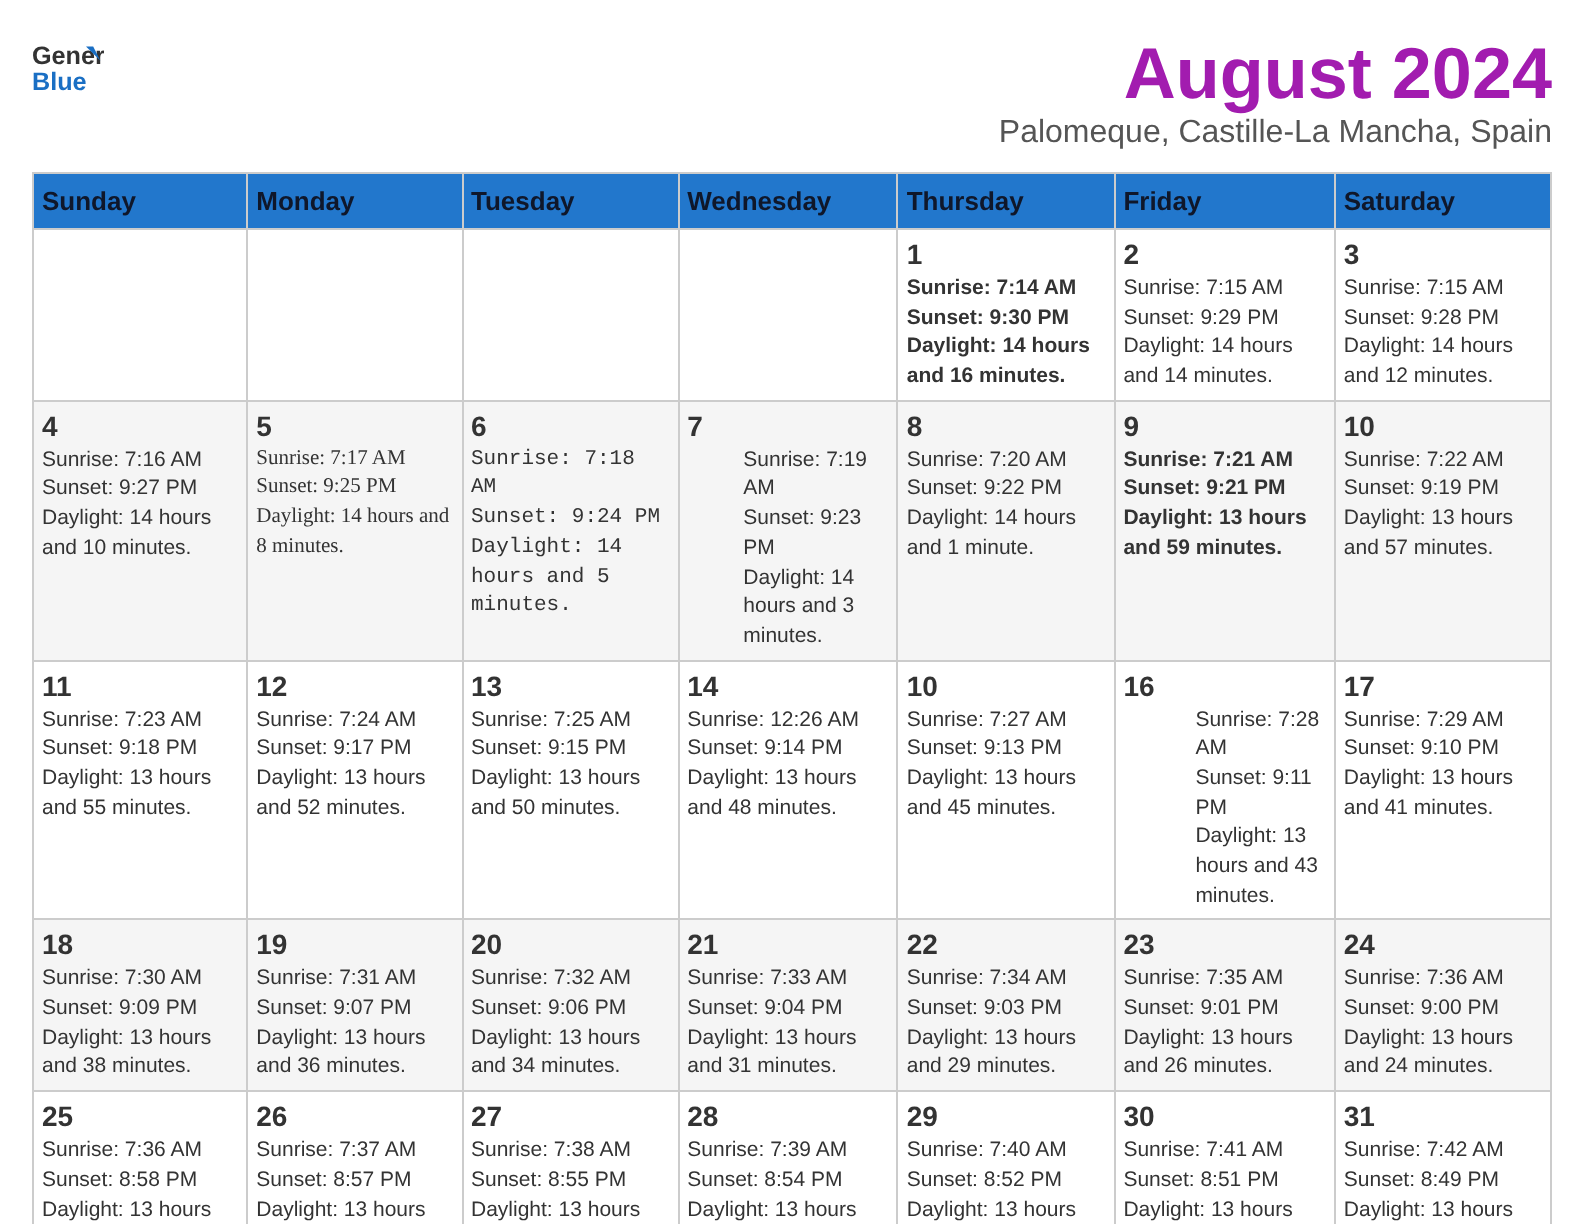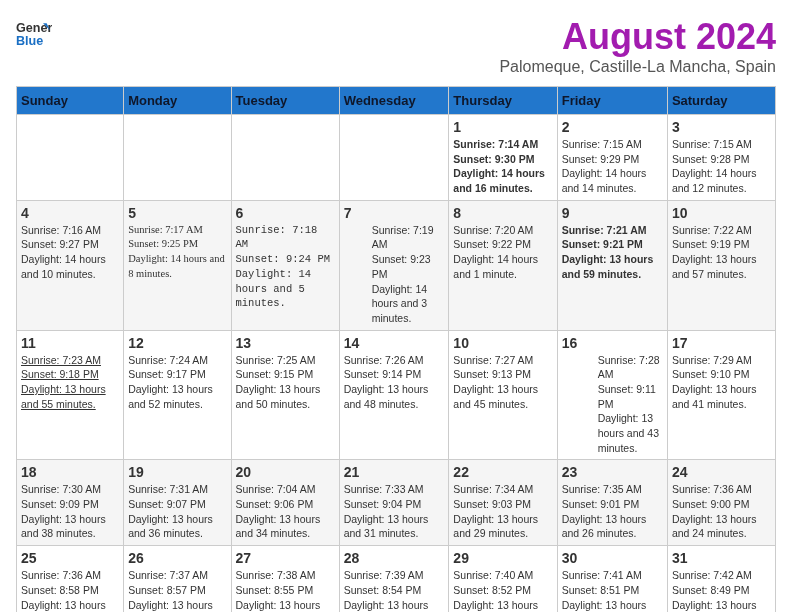--- a/index.html
+++ b/index.html
@@ -177,39 +177,39 @@
         <td>
           <span class="day-num">10</span>
           <div class="day-info" style="white-space: pre-line;">Sunrise: 7:22 AM
 Sunset: 9:19 PM
 Daylight: 13 hours and 57 minutes.</div>
         </td>
       </tr>
       <tr>
         <td>
           <span class="day-num">11</span>
-          <div class="day-info" style="white-space: pre-line; text-decoration: underline;">Sunrise: 7:23 AM
+          <div class="day-info" style="white-space: pre-line;">Sunrise: 7:23 AM
 Sunset: 9:18 PM
 Daylight: 13 hours and 55 minutes.</div>
         </td>
         <td>
           <span class="day-num">12</span>
           <div class="day-info" style="white-space: pre-line;">Sunrise: 7:24 AM
 Sunset: 9:17 PM
 Daylight: 13 hours and 52 minutes.</div>
         </td>
         <td>
           <span class="day-num">13</span>
           <div class="day-info" style="white-space: pre-line;">Sunrise: 7:25 AM
 Sunset: 9:15 PM
 Daylight: 13 hours and 50 minutes.</div>
         </td>
         <td>
           <span class="day-num">14</span>
-          <div class="day-info" style="white-space: pre-line;">Sunrise: 7:26 AM
+          <div class="day-info" style="white-space: pre-line;">Sunrise: 12:26 AM
 Sunset: 9:14 PM
 Daylight: 13 hours and 48 minutes.</div>
         </td>
         <td>
           <span class="day-num">10</span>
           <div class="day-info" style="white-space: pre-line;">Sunrise: 7:27 AM
 Sunset: 9:13 PM
 Daylight: 13 hours and 45 minutes.</div>
         </td>
         <td>
@@ -233,21 +233,21 @@
 Daylight: 13 hours and 38 minutes.</div>
         </td>
         <td>
           <span class="day-num">19</span>
           <div class="day-info" style="white-space: pre-line;">Sunrise: 7:31 AM
 Sunset: 9:07 PM
 Daylight: 13 hours and 36 minutes.</div>
         </td>
         <td>
           <span class="day-num">20</span>
-          <div class="day-info" style="white-space: pre-line;">Sunrise: 7:04 AM
+          <div class="day-info" style="white-space: pre-line;">Sunrise: 7:32 AM
 Sunset: 9:06 PM
 Daylight: 13 hours and 34 minutes.</div>
         </td>
         <td>
           <span class="day-num">21</span>
           <div class="day-info" style="white-space: pre-line;">Sunrise: 7:33 AM
 Sunset: 9:04 PM
 Daylight: 13 hours and 31 minutes.</div>
         </td>
         <td>

